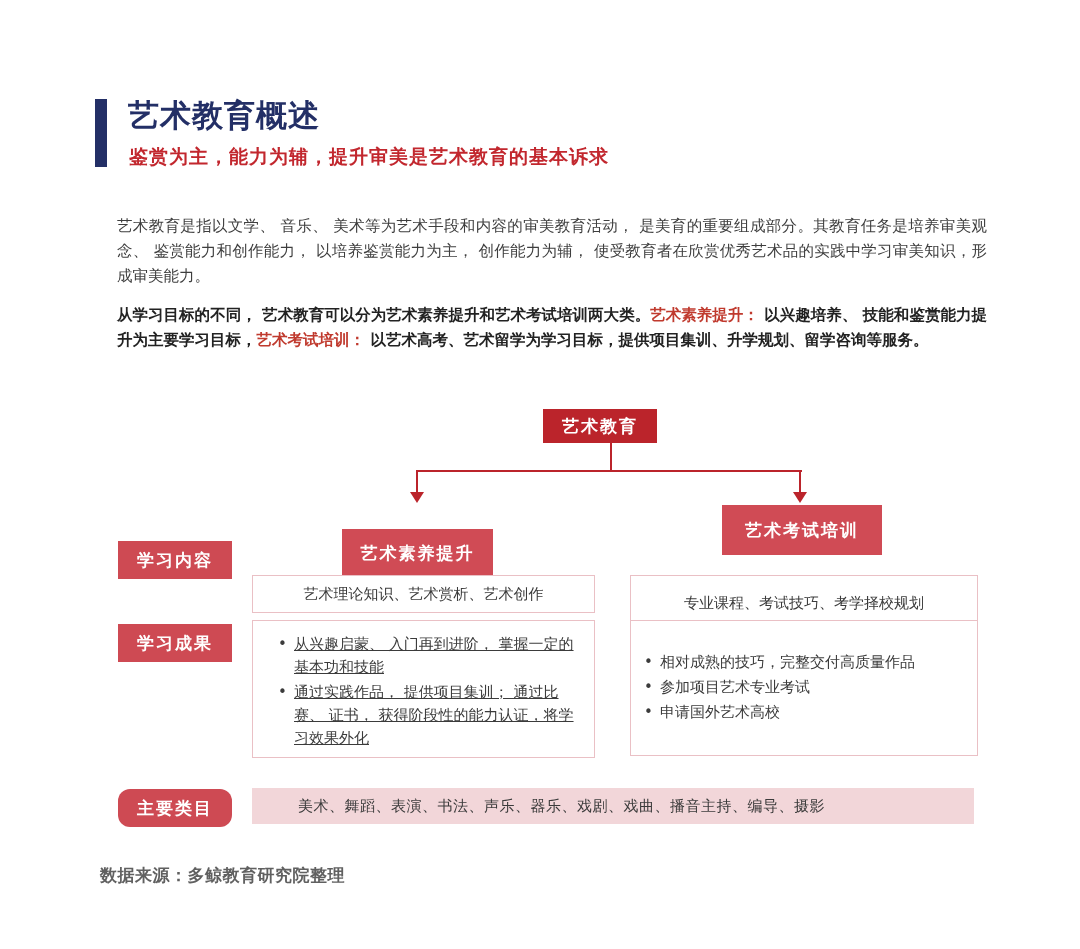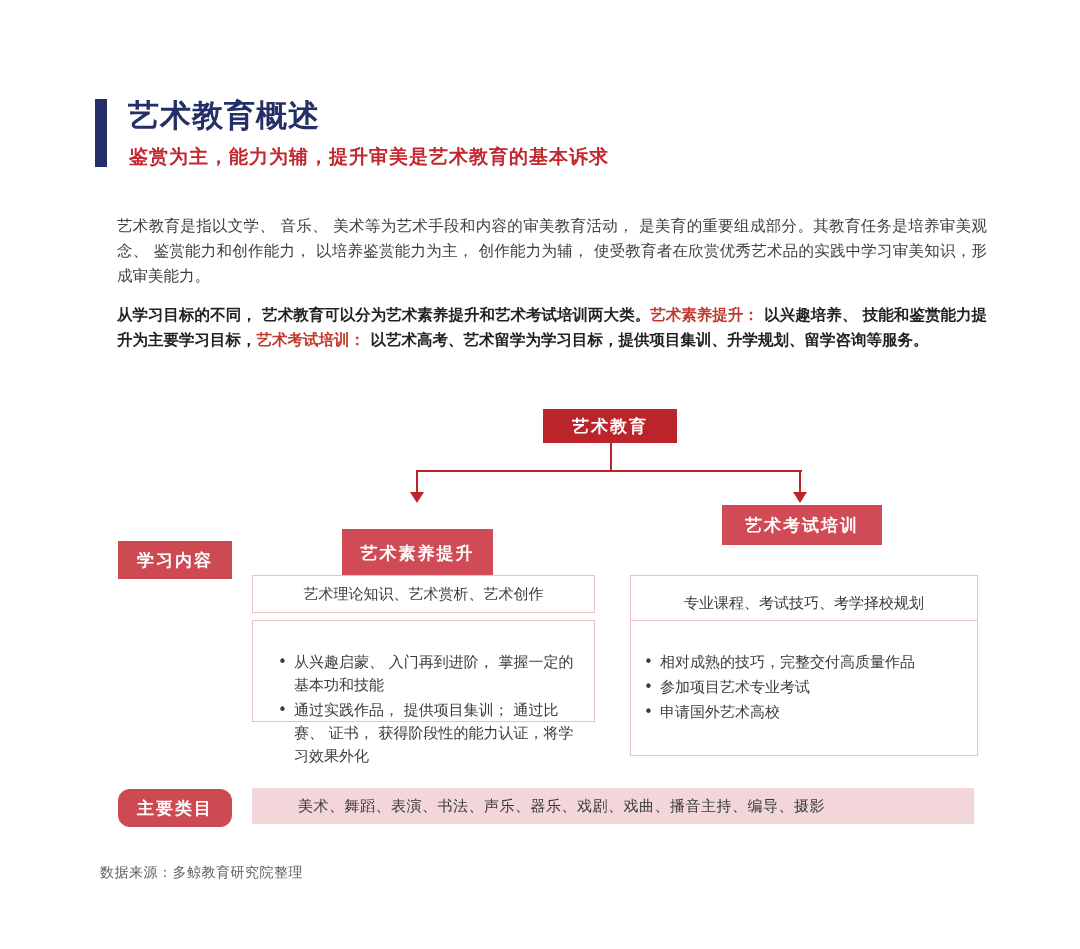--- a/index.html
+++ b/index.html
@@ -28,24 +28,24 @@
   }
   .para-intro { top: 214px; color: #3e3e3e; }
   .para-class { top: 303px; color: #222222; font-weight: bold; }
   .red-inline { color: #c03a2e; }
 
   
   .node {
     position: absolute; display: flex; align-items: center; justify-content: center;
     color: #ffffff; font-weight: bold; font-size: 17px; letter-spacing: 2px;
   }
-  .node-root { left: 543px; top: 409px; width: 134px; height: 34px; background: #bb242b; }
+  .node-root { left: 543px; top: 409px; width: 114px; height: 34px; background: #bb242b; }
   .node-branch { background: #d04b55; }
   .node-branch-left  { left: 342px; top: 529px; width: 151px; height: 49px; }
-  .node-branch-right { left: 722px; top: 505px; width: 160px; height: 40px; }
+  .node-branch-right { left: 722px; top: 505px; width: 160px; height: 50px; }
 
   
   .line { position: absolute; background: #bb242b; }
   .line-root-v   { left: 610px; top: 443px; width: 2px; height: 28px; }
   .line-h        { left: 416px; top: 470px; width: 386px; height: 2px; }
   .line-stub-l   { left: 416px; top: 470px; width: 2px; height: 23px; }
   .line-stub-r   { left: 799px; top: 470px; width: 2px; height: 23px; }
   .arrow-down {
     position: absolute; width: 0; height: 0;
     border-left: 7px solid transparent; border-right: 7px solid transparent;
@@ -65,38 +65,38 @@
   .row-label-categories { top: 789px; border-radius: 12px; }
 
   
   .wbox {
     position: absolute; background: #ffffff; border: 1px solid #eac0c5;
     color: #3b3b3b; font-size: 15px;
   }
   .wbox-center { display: flex; align-items: center; justify-content: center; margin-top: 22px; }
   .wbox-content-left  { left: 252px; top: 553px; width: 343px; height: 38px; }
   .wbox-content-right { left: 630px; top: 553px; width: 348px; height: 56px; }
-  .wbox-outcome-left  { left: 252px; top: 620px; width: 343px; height: 102px; padding: 30px 12px 0 24px; }
+  .wbox-outcome-left  { left: 252px; top: 620px; width: 343px; height: 138px; padding: 12px 12px 0 24px; text-decoration: underline; }
   .wbox-outcome-right { left: 630px; top: 620px; width: 348px; height: 136px; padding-left: 12px;
                         display: flex; flex-direction: column; justify-content: center; }
   .bullets { list-style: none; }
   .bullets li { position: relative; padding-left: 17px; line-height: 23px; margin-bottom: 2px; }
   .bullets li::before { content: "•"; position: absolute; left: 1px; color: #3b3b3b; }
 
   
   .pink-strip {
     position: absolute; left: 252px; top: 788px; width: 722px; height: 36px;
     background: #f2d6d9; color: #3b3b3b; font-size: 15px;
     display: flex; align-items: center; padding-left: 46px; letter-spacing: 0.5px;
   }
 
   
   .footer-source {
     position: absolute; left: 100px; top: 864px;
-    font-size: 14px; color: #606060; letter-spacing: 0.5px;
+    font-size: 17px; color: #606060; letter-spacing: 0.5px; font-weight: bold;
   }
 </style>
 </head>
 <body>
 
 <div class="page">
 
   <div class="accent-bar"></div>
   <h1 class="page-title">艺术教育概述</h1>
   <div class="page-subtitle">鉴赏为主，能力为辅，提升审美是艺术教育的基本诉求</div>
@@ -114,20 +114,21 @@
   <div class="arrow-down arrow-l"></div>
   <div class="arrow-down arrow-r"></div>
 
   <div class="node node-branch node-branch-left">艺术素养提升</div>
   <div class="node node-branch node-branch-right">艺术考试培训</div>
 
   <div class="row-label row-label-content">学习内容</div>
   <div class="wbox wbox-center wbox-content-left">艺术理论知识、艺术赏析、艺术创作</div>
   <div class="wbox wbox-center wbox-content-right">专业课程、考试技巧、考学择校规划</div>
 
+  <div class="row-label row-label-outcome">学习成果</div>
   <div class="wbox wbox-outcome-left">
     <ul class="bullets">
       <li>从兴趣启蒙、 入门再到进阶， 掌握一定的基本功和技能</li>
       <li>通过实践作品， 提供项目集训； 通过比赛、 证书， 获得阶段性的能力认证，将学习效果外化</li>
     </ul>
   </div>
   <div class="wbox wbox-outcome-right">
     <ul class="bullets">
       <li>相对成熟的技巧，完整交付高质量作品</li>
       <li>参加项目艺术专业考试</li>

